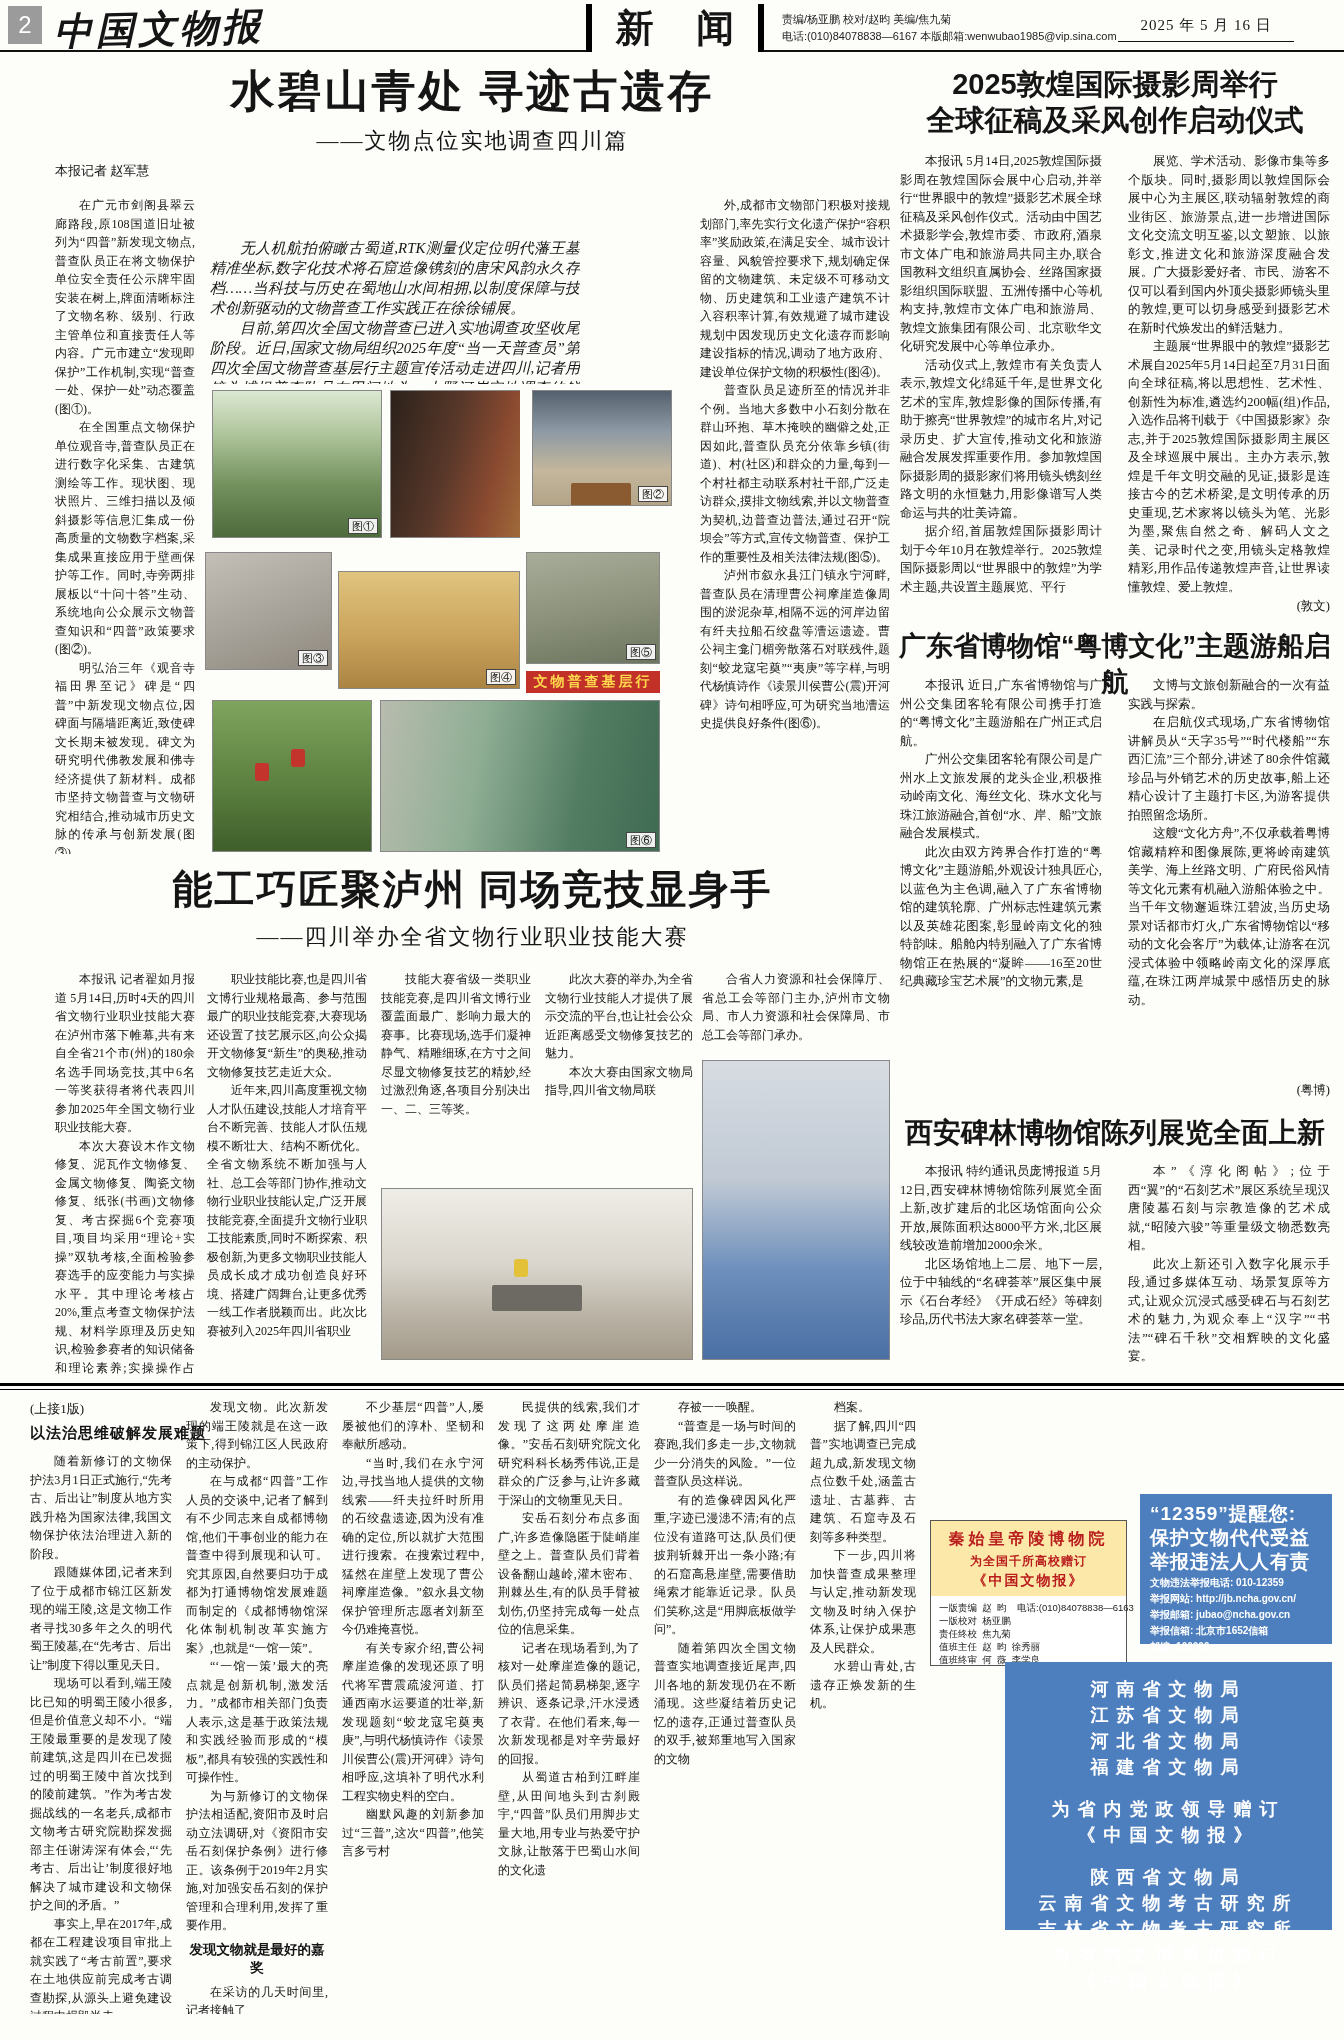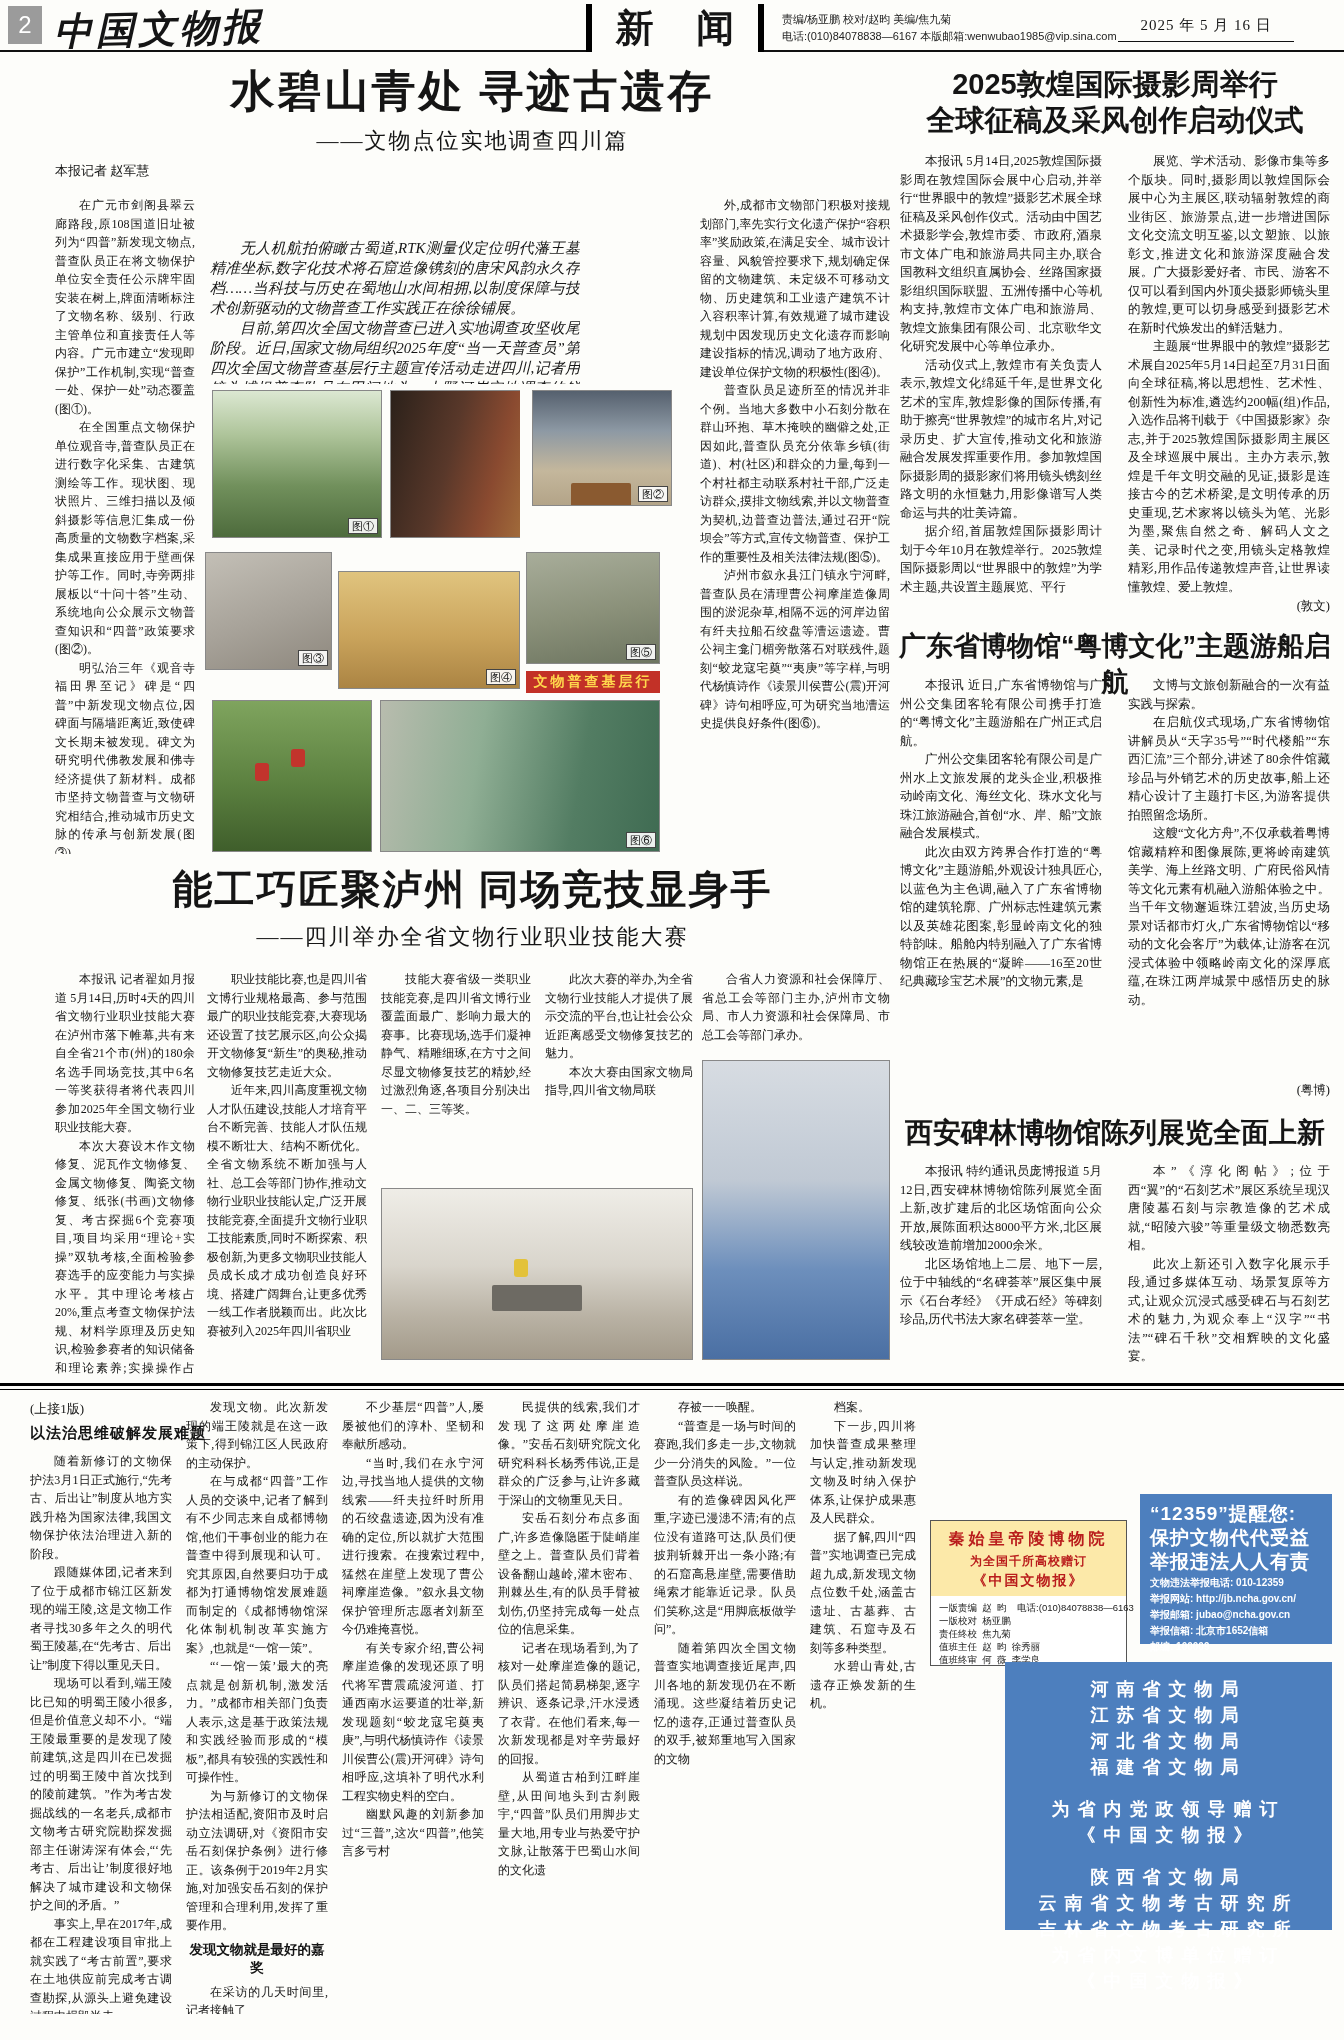--- a/index.html
+++ b/index.html
@@ -247,22 +247,22 @@
       <p>从蜀道古柏到江畔崖壁,从田间地头到古刹殿宇,“四普”队员们用脚步丈量大地,用专业与热爱守护文脉,让散落于巴蜀山水间的文化遗</p>
     </div>
   <div class="abs col" style="left:654px; top:1398px; width:142px; height:616px;">
       <p>存被一一唤醒。</p>
       <p>“普查是一场与时间的赛跑,我们多走一步,文物就少一分消失的风险。”一位普查队员这样说。</p>
       <p>有的造像碑因风化严重,字迹已漫漶不清;有的点位没有道路可达,队员们便披荆斩棘开出一条小路;有的石窟高悬崖壁,需要借助绳索才能靠近记录。队员们笑称,这是“用脚底板做学问”。</p>
       <p>随着第四次全国文物普查实地调查接近尾声,四川各地的新发现仍在不断涌现。这些凝结着历史记忆的遗存,正通过普查队员的双手,被郑重地写入国家的文物</p>
     </div>
   <div class="abs col" style="left:810px; top:1398px; width:106px; height:616px;">
       <p>档案。</p>
+      <p>据了解,四川“四普”实地调查已完成超九成,新发现文物点位数千处,涵盖古遗址、古墓葬、古建筑、石窟寺及石刻等多种类型。</p>
       <p>下一步,四川将加快普查成果整理与认定,推动新发现文物及时纳入保护体系,让保护成果惠及人民群众。</p>
-      <p>据了解,四川“四普”实地调查已完成超九成,新发现文物点位数千处,涵盖古遗址、古墓葬、古建筑、石窟寺及石刻等多种类型。</p>
       <p>水碧山青处,古遗存正焕发新的生机。</p>
     </div>
 
   <div class="abs ad-college" style="left:930px; top:1520px; width:197px; height:146px;">
     <div class="top">
       <div class="l1">秦始皇帝陵博物院</div>
       <div class="l2">为全国千所高校赠订</div>
       <div class="l3">《中国文物报》</div>
     </div>
     <div class="staff">

